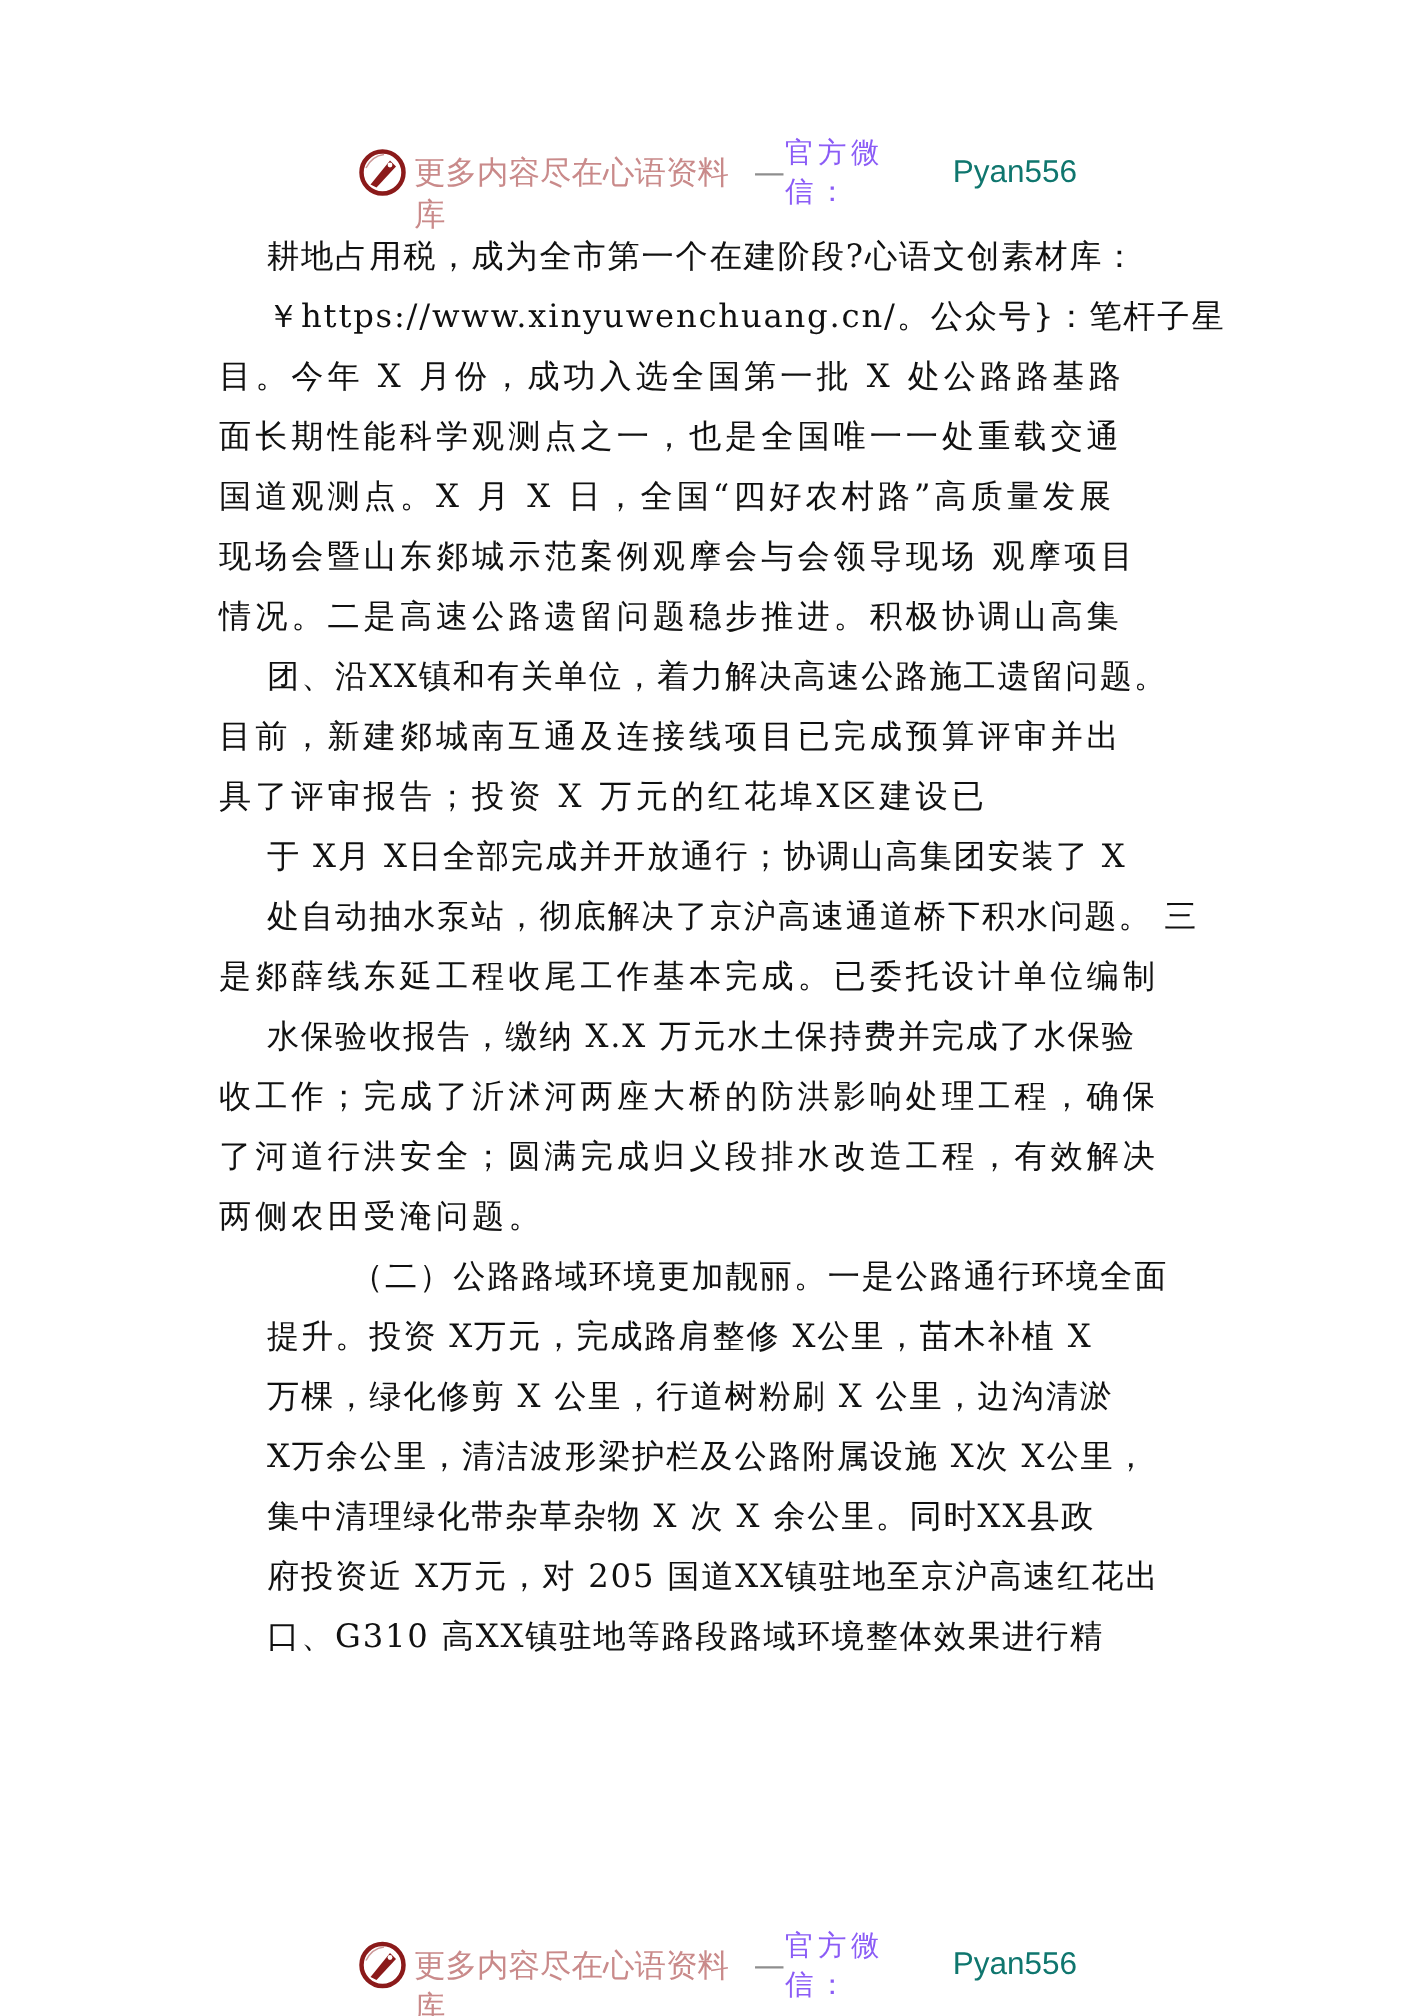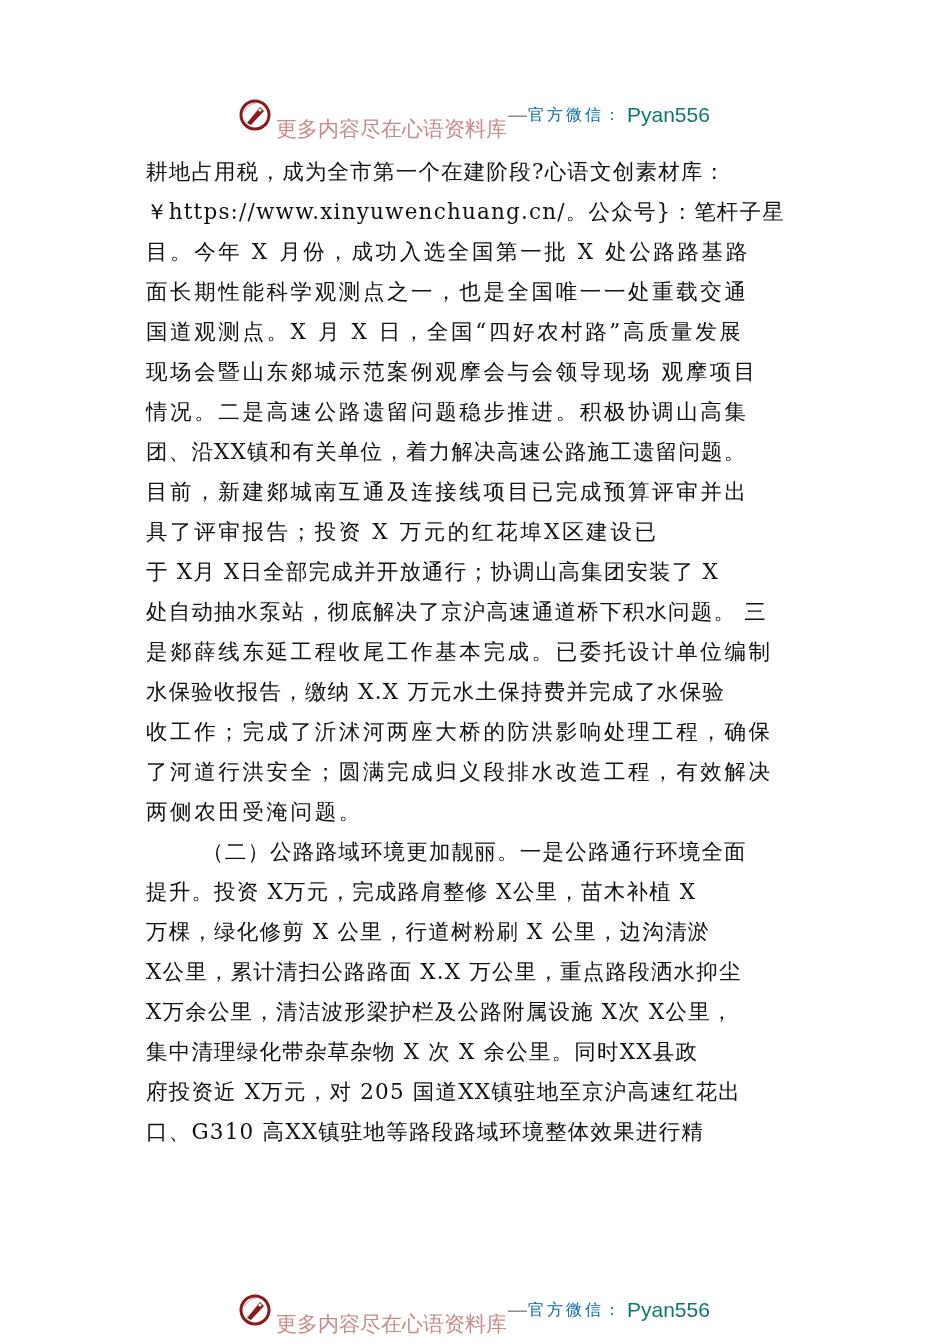--- a/index.html
+++ b/index.html
@@ -14,35 +14,35 @@
       width: 34px; height: 34px; margin-right: 4px; position: relative;
     }
     .logo svg { width: 34px; height: 34px; display: block; }
     .banner-main {
       font-family: "DejaVu Serif", serif; font-size: 21px; color: #c98a8a; letter-spacing: 0px; margin-top: 28px;
     }
     .banner-dash {
       font-family: "DejaVu Sans", sans-serif; font-size: 21px; color: #8e8e8e;
     }
     .banner-label {
-      font-family: "DejaVu Serif", serif; font-size: 16px; color: #0369a1; letter-spacing: 3px;
+      font-family: "DejaVu Serif", serif; font-size: 19px; color: #8b5cf6; letter-spacing: 3px;
     }
     .banner-id {
       font-family: "Liberation Sans", sans-serif; font-size: 21px; color: #0f766e; margin-left: 4px;
     }
     .content {
       position: absolute; left: 146px; top: 152px; width: 680px;
       font-family: "DejaVu Serif", serif; font-size: 21.5px; color: #111111;
     }
     .line {
       height: 40px; line-height: 40px; white-space: nowrap;
       letter-spacing: 2.6px;
     }
     .line.indent { padding-left: 56px; }
-    .line.tight { letter-spacing: 1.2px; }
+    .line.tight { letter-spacing: 1.2px; margin-left: 32px; }
   </style>
 </head>
 <body>
 
 <div class="banner top">
   <span class="logo">
     <svg viewBox="0 0 34 34">
       <circle cx="17" cy="17" r="14" fill="none" stroke="#8b1a1a" stroke-width="3"></circle>
       <path d="M9 25 L22 9 L26 13 L13 27 Z" fill="#8b1a1a"></path>
       <path d="M6 14 Q10 6 18 5" fill="none" stroke="#c99" stroke-width="1"></path>
@@ -69,21 +69,20 @@
   <div class="line tight">于 X月 X日全部完成并开放通行；协调山高集团安装了 X</div>
   <div class="line tight">处自动抽水泵站，彻底解决了京沪高速通道桥下积水问题。 三</div>
   <div class="line">是郯薛线东延工程收尾工作基本完成。已委托设计单位编制</div>
   <div class="line tight">水保验收报告，缴纳 X.X 万元水土保持费并完成了水保验</div>
   <div class="line">收工作；完成了沂沭河两座大桥的防洪影响处理工程，确保</div>
   <div class="line">了河道行洪安全；圆满完成归义段排水改造工程，有效解决</div>
   <div class="line">两侧农田受淹问题。</div>
   <div class="line indent tight">（二）公路路域环境更加靓丽。一是公路通行环境全面</div>
   <div class="line tight">提升。投资 X万元，完成路肩整修 X公里，苗木补植 X</div>
   <div class="line tight">万棵，绿化修剪 X 公里，行道树粉刷 X 公里，边沟清淤</div>
-  <div class="line tight">X公里，累计清扫公路路面 X.X 万公里，重点路段洒水抑尘</div>
   <div class="line tight">X万余公里，清洁波形梁护栏及公路附属设施 X次 X公里，</div>
   <div class="line tight">集中清理绿化带杂草杂物 X 次 X 余公里。同时XX县政</div>
   <div class="line tight">府投资近 X万元，对 205 国道XX镇驻地至京沪高速红花出</div>
   <div class="line tight">口、G310 高XX镇驻地等路段路域环境整体效果进行精</div>
 </div>
 
 <div class="banner bottom">
   <span class="logo">
     <svg viewBox="0 0 34 34">
       <circle cx="17" cy="17" r="14" fill="none" stroke="#8b1a1a" stroke-width="3"></circle>

